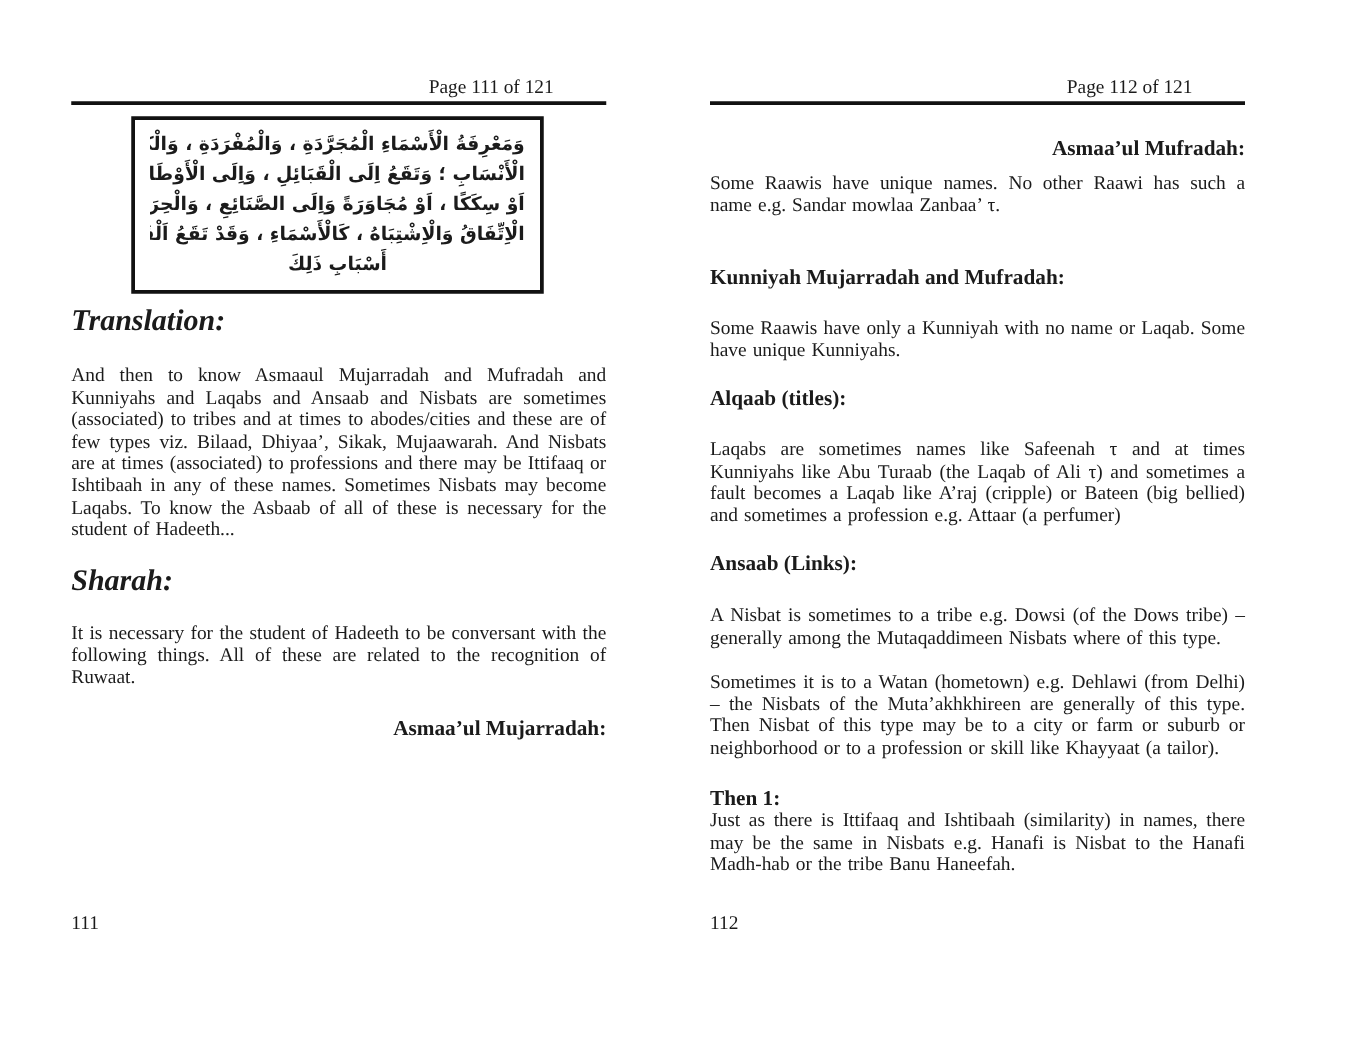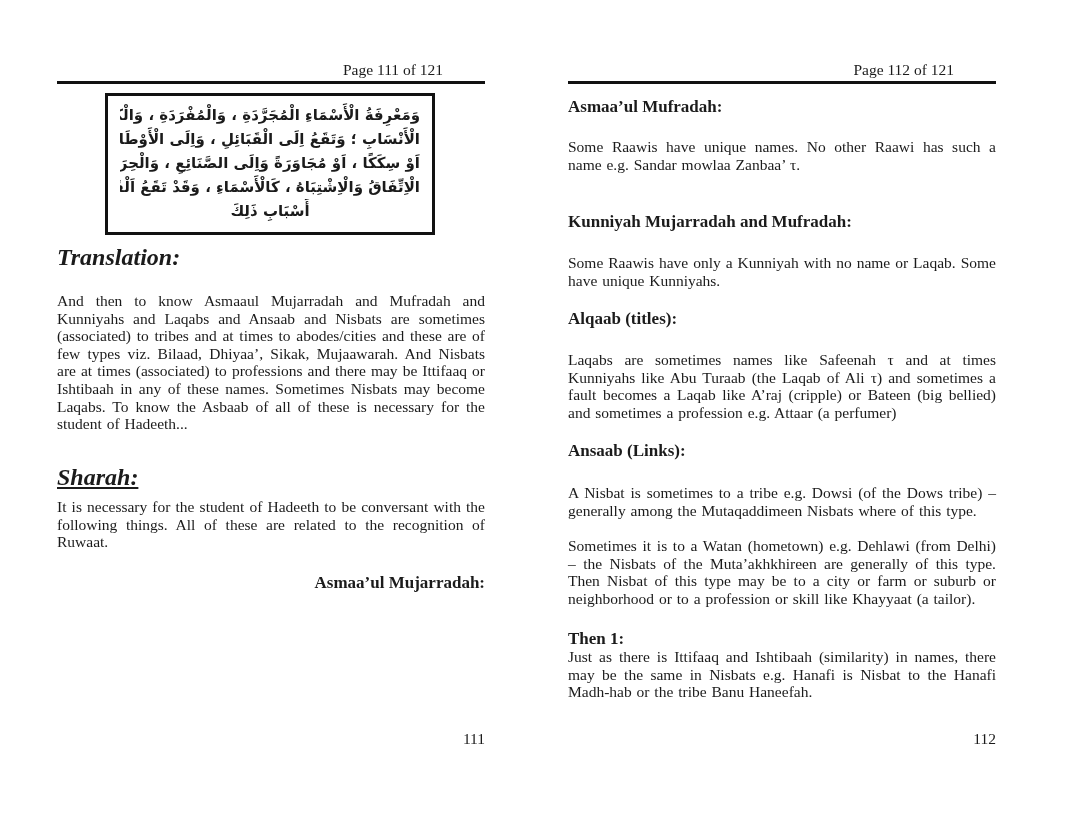--- a/index.html
+++ b/index.html
@@ -86,38 +86,38 @@
     margin: 0;
     font-size: 15.5px;
     line-height: 17.6px;
     text-align: justify;
     word-spacing: 1px;
   }
   .pg-number {
     position: absolute;
     top: 730px;
     width: 100%;
-    text-align: right;
+    text-align: left;
     font-size: 15.5px;
   }
 
   
   .lp-header        { top: 61px; }
   .lp-rule          { top: 81px; }
   .lp-translation-h { top: 248px; }
   .lp-translation-p { top: 292px; }
-  .lp-sharah-h      { top: 468px; text-decoration: underline; }
+  .lp-sharah-h      { top: 456px; }
   .lp-sharah-p      { top: 498px; }
   .lp-asmaul-h      { top: 573px; text-align: right; }
   .lp-asmaul-p      { top: 611px; }
 
   
   .rp-header     { top: 61px; }
   .rp-rule       { top: 81px; }
-  .rp-mufradah-h { top: 97px; }
+  .rp-mufradah-h { top: 109px; text-align: right; }
   .rp-mufradah-p { top: 138px; }
   .rp-kunniyah-h { top: 212px; }
   .rp-kunniyah-p { top: 254px; }
   .rp-alqaab-h   { top: 309px; }
   .rp-alqaab-p   { top: 351px; }
   .rp-ansaab-h   { top: 441px; }
   .rp-ansaab-p1  { top: 484px; }
   .rp-ansaab-p2  { top: 537px; }
   .rp-note-h     { top: 629px; }
   .rp-note-p     { top: 648px; }

